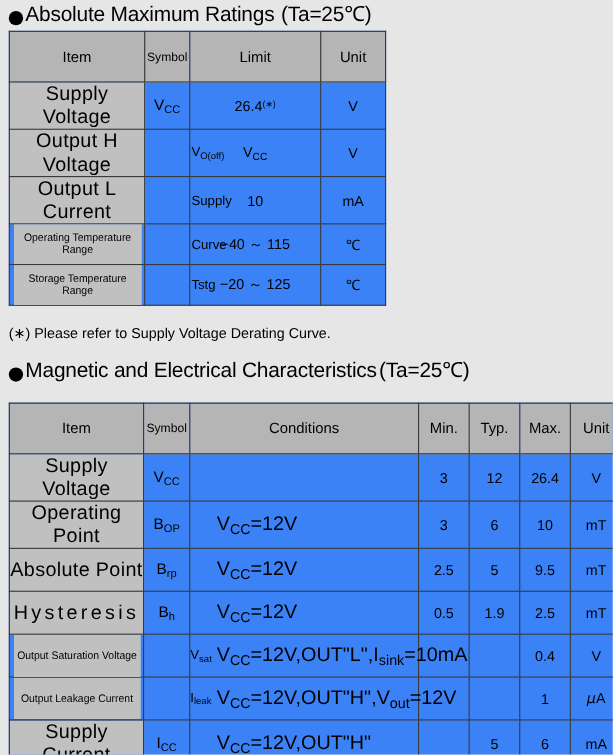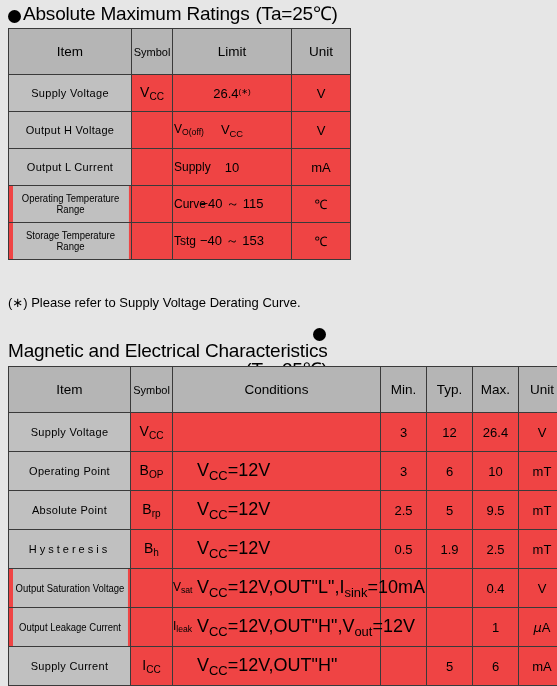--- a/index.html
+++ b/index.html
@@ -31,21 +31,21 @@
     height: 13px;
     border-radius: 50%;
     background: #000;
     margin-right: 2px;
     flex: 0 0 auto;
   }
   .heading-gap { display:inline-block; width: 6px; }
 
   table {
     border-collapse: collapse;
-    background: #ef4444;
+    background: #3b82f6;
     table-layout: fixed;
   }
   table, td, th {
     border: 1px solid #3a3a3a;
   }
   td, th {
     padding: 0;
     text-align: center;
     vertical-align: middle;
     font-weight: normal;
@@ -53,21 +53,21 @@
   }
   .hdr td {
     background: #b5b5b5;
     font-size: 13.5px;
     height: 45px;
   }
   .hdr td.sym { font-size: 11px; }
 
   .itemcell {
     background: #c0c0c0;
-    font-size: 11px;
+    font-size: 18px;
     letter-spacing: 0.3px;
   }
   .itemcell.small {
     font-size: 10px;
     letter-spacing: 0;
     transform: scaleX(0.95);
   }
   .itemcell.wide { letter-spacing: 3px; }
 
   .symcell { font-size: 14px; }
@@ -163,29 +163,29 @@
     <tr>
       <td class="itemcell small">Operating  Temperature  Range</td>
       <td class="symcell small">Curve</td>
       <td>−40 ～ 115</td>
       <td>℃</td>
     </tr>
 
     <tr>
       <td class="itemcell small">Storage Temperature Range</td>
       <td class="symcell small">Tstg</td>
-      <td>−40 ～ 153</td>
+      <td>−20 ～ 125</td>
       <td>℃</td>
     </tr>
   </tbody>
 </table>
 
 <div class="note">(∗) Please refer to Supply Voltage Derating Curve.</div>
 
-<div class="sec-heading" style="position:absolute; left:8px; top:328px;flex-direction:column;">
+<div class="sec-heading" style="position:absolute; left:8px; top:328px;">
   <span class="bullet"></span>
   <span>Magnetic and Electrical Characteristics</span>
   <span style="display:inline-block;width:2px;"></span>
   <span>(Ta=25℃)</span>
 </div>
 
 <table id="tbl2">
   <colgroup>
     <col class="c-item">
       <col class="c-sym">

